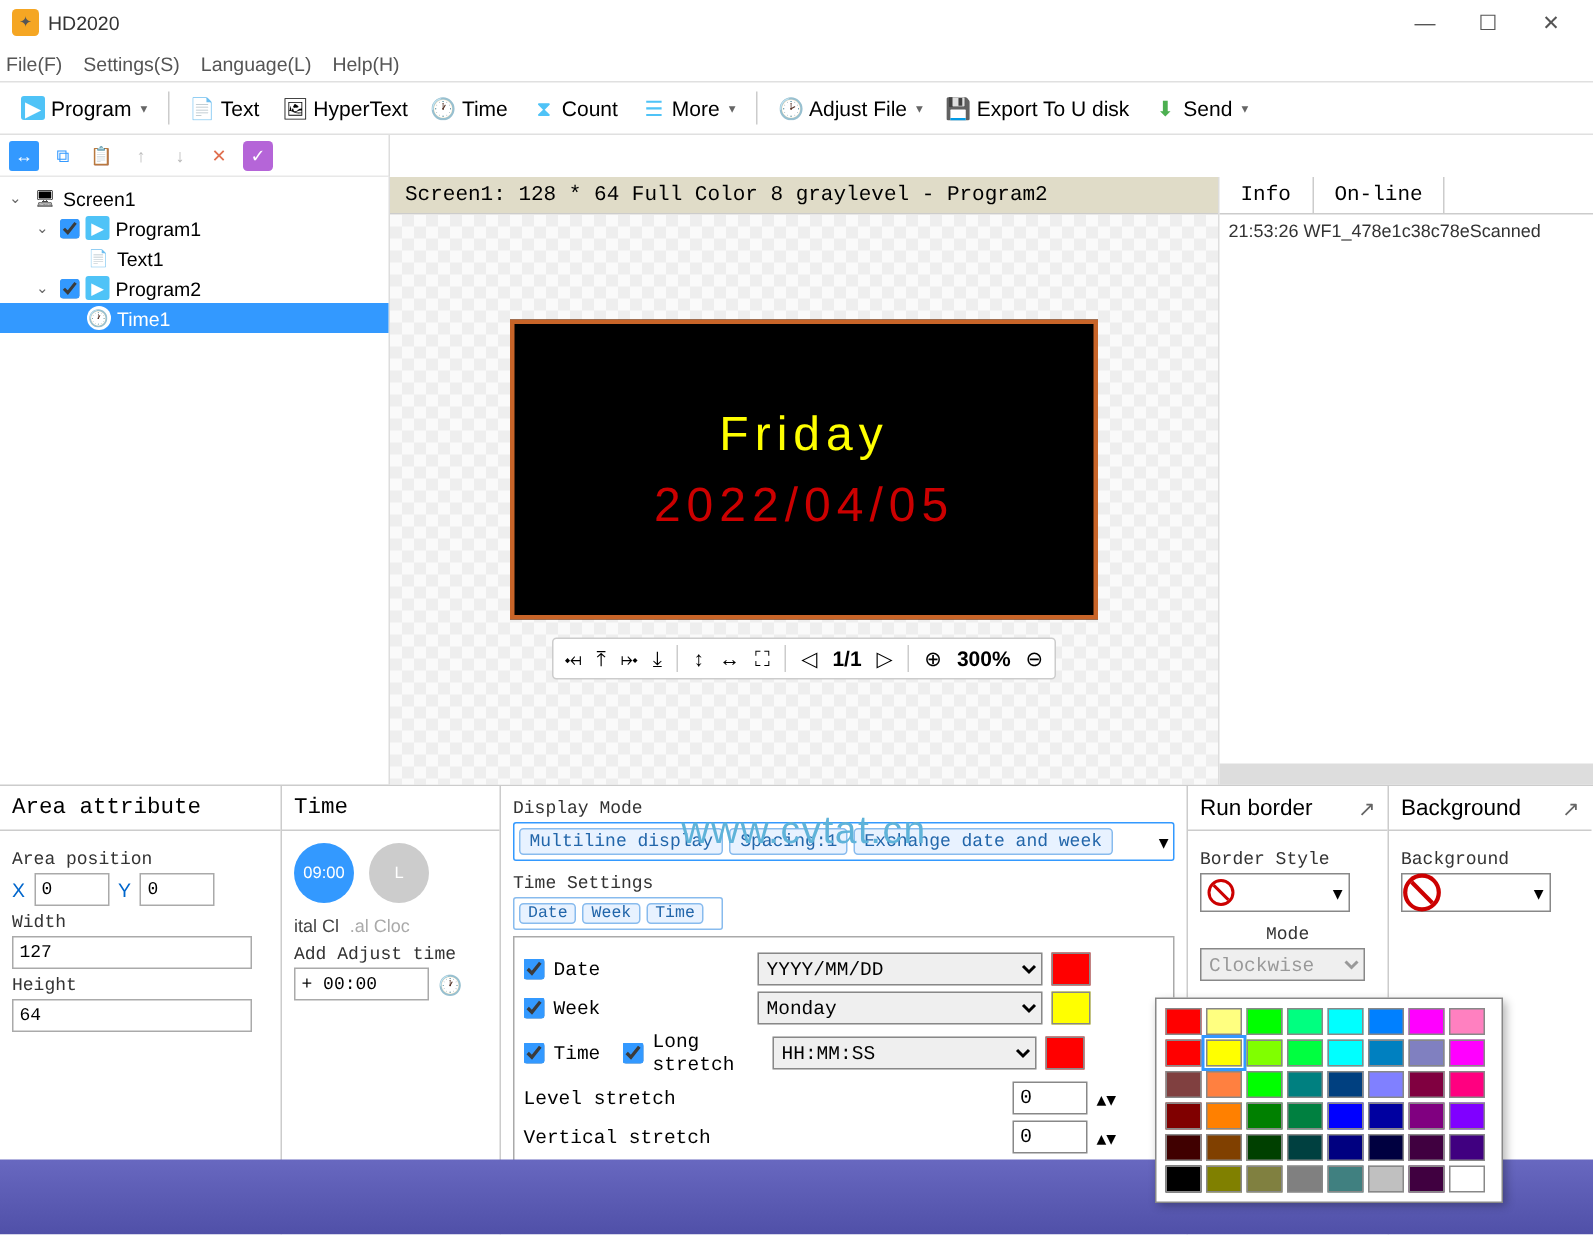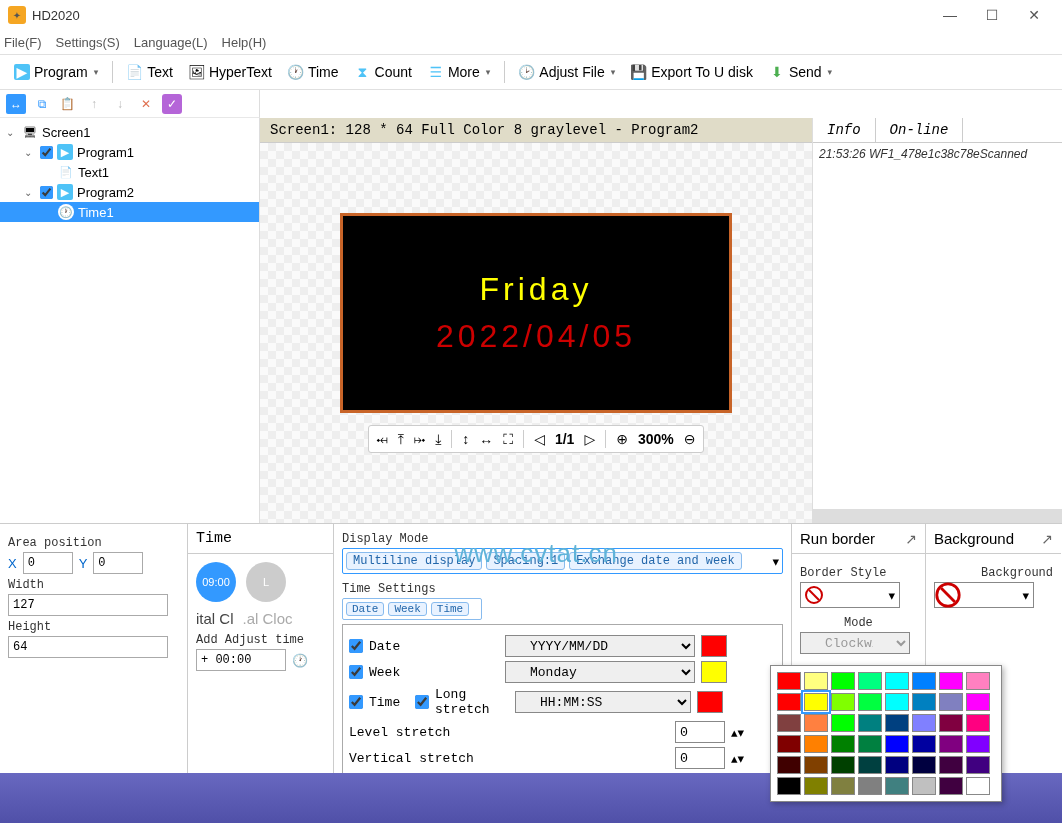--- a/index.html
+++ b/index.html
@@ -39,50 +39,50 @@
 .breadcrumb { background:#e0dcc8; padding:4px 10px; font-family:"Courier New",monospace; font-size:14px; border-bottom:1px solid #ccc;}
 .preview-area { flex:1; background:repeating-conic-gradient(#eee 0 25%, #fafafa 0 50%) 0 0/16px 16px; position:relative; display:flex; flex-direction:column; align-items:center; justify-content:center; }
 .led-screen { width:392px; height:200px; background:#000; border:3px solid #c86428; display:flex;flex-direction:column;align-items:center;justify-content:center;gap:10px; font-family:"Courier New",monospace; font-size:32px; letter-spacing:4px;}
 .led-week { color:#ffff00; }
 .led-date { color:#cc0000; }
 .led-time { color:#cc0000; }
 .watermark { position:absolute; top:395px; color:#5fb3d9; font-size:26px; font-family:Arial; letter-spacing:1px;}
 .preview-ctrl { margin-top:12px; background:#fff; border:1px solid #ccc; border-radius:3px; padding:4px 8px; display:flex; align-items:center; gap:10px; font-size:14px;}
 .pc-sep { width:1px; height:18px; background:#ccc; }
 
-.right-panel { width:250px; border-left:1px solid #ddd; display:flex;flex-direction:column;font-style:italic; }
+.right-panel { width:250px; border-left:1px solid #ddd; display:flex;flex-direction:column; }
 .info-tabs { display:flex; border-bottom:1px solid #ccc; }
 .info-tab { padding:4px 14px; font-family:"Courier New",monospace; font-size:14px; border-right:1px solid #ccc;}
 .log-area { padding:4px 6px; font-size:12px; color:#333; }
 .scrollbar-h { height:14px; background:#ddd; margin-top:auto; }
 
 
 .props { height:300px; display:flex; border-top:1px solid #ccc; font-size:13px; }
 .prop-col { border-right:1px solid #ccc; padding:0; }
 .prop-header { padding:6px 8px; border-bottom:1px solid #ccc; font-family:"Courier New",monospace; font-size:15px; display:flex;align-items:center;justify-content:space-between;}
 .prop-body { padding:8px; }
 .fld-label { color:#333; font-size:12px; margin:4px 0 2px; font-family:"Courier New",monospace;}
 .fld-row { display:flex; gap:6px; align-items:center; margin-bottom:4px;}
 .fld-input { border:1px solid #aaa; padding:2px 4px; font-size:12px; font-family:"Courier New",monospace; height:22px;}
 .blue-lbl { color:#0066cc; }
 
 .clock-types { display:flex; gap:10px; margin-bottom:8px;}
 .clock-circle { width:40px;height:40px;border-radius:50%;display:flex;align-items:center;justify-content:center;font-size:11px;color:#fff;}
 .clock-blue { background:#3399ff; }
 .clock-gray { background:#ccc; }
-.clock-lbls { font-family:"Courier New",monospace; font-size:15px; color:#444;}
+.clock-lbls { font-family:"Courier New",monospace; font-size:12px; color:#444;}
 
 .tag-row { display:flex; gap:4px; border:1px solid #3399ff; padding:3px; border-radius:2px; align-items:center;}
 .tag { background:#e8f2ff; border:1px solid #88bbee; border-radius:3px; padding:1px 6px; font-family:"Courier New",monospace; font-size:12px; color:#2266aa;}
 .tag.small { font-size:11px; padding:0px 5px;}
 
 .settings-box { border:1px solid #aaa; padding:6px; margin-top:4px;}
 .set-row { display:flex; align-items:center; gap:6px; margin:4px 0;}
 .set-cb { width:14px;height:14px;accent-color:#3399ff;}
-.set-select { border:1px solid #888; height:22px; padding:1px 20px; font-family:"Courier New",monospace; font-size:13px;}
+.set-select { border:1px solid #888; height:22px; padding:1px 1px; font-family:"Courier New",monospace; font-size:13px;}
 .color-sw { width:26px;height:22px;border:1px solid #888;}
 .spin { width:50px; border:1px solid #888; height:22px; padding:1px 4px; font-family:"Courier New",monospace;}
 
 .border-sel { border:1px solid #888; width:100px;height:26px;display:flex;align-items:center;justify-content:space-between;padding:0 4px;}
 .no-icon { width:18px;height:18px;border:2px solid #cc0000;border-radius:50%;position:relative;}
 .no-icon::after { content:""; position:absolute; width:100%; height:2px; background:#cc0000; top:50%; left:0; transform:translateY(-50%) rotate(45deg);}
 
 
 .color-popup { position:absolute; left:770px; top:665px; width:232px; background:#fff; border:1px solid #888; padding:6px; box-shadow:2px 2px 6px rgba(0,0,0,0.3); z-index:100;}
 .color-grid { display:grid; grid-template-columns:repeat(8,24px); gap:3px;}
@@ -231,20 +231,21 @@
       <div class="info-tab">On-line</div>
     </div>
     <div class="log-area">21:53:26 WF1_478e1c38c78eScanned</div>
     <div class="scrollbar-h"></div>
   </div>
 </div>
 
 <div class="props">
 
   <div class="prop-col" style="width:188px;">
+    <div class="prop-header">Area attribute</div>
     <div class="prop-body">
       <div class="fld-label">Area position</div>
       <div class="fld-row">
         <span class="blue-lbl">X</span>
           <input class="fld-input" style="width: 50px;" value="0">
         <span class="blue-lbl">Y</span>
           <input class="fld-input" style="width: 50px;" value="0">
       </div>
       <div class="fld-label">Width</div>
       <input class="fld-input" style="width: 160px;" value="127">
@@ -332,21 +333,21 @@
       <div class="fld-label">Border Style</div>
       <div class="border-sel">
           <div class="no-icon"></div>
           <span>▾</span>
         </div>
       <div class="fld-label" style="margin-top:8px;margin-left:44px;">Mode</div>
       <select class="set-select" style="width:110px;color:#999;"><option>Clockwise</option></select>
     </div>
   </div>
 
-  <div class="prop-col" style="width:135px;border-right:none;text-align:right;">
+  <div class="prop-col" style="width:135px;border-right:none;">
     <div class="prop-header">
         <span>Background</span>
         <span class="rocket-icon">↗</span>
       </div>
     <div class="prop-body">
       <div class="fld-label">Background</div>
       <div class="border-sel">
           <div class="no-icon" style="transform:scale(1.4);"></div>
           <span>▾</span>
         </div>

